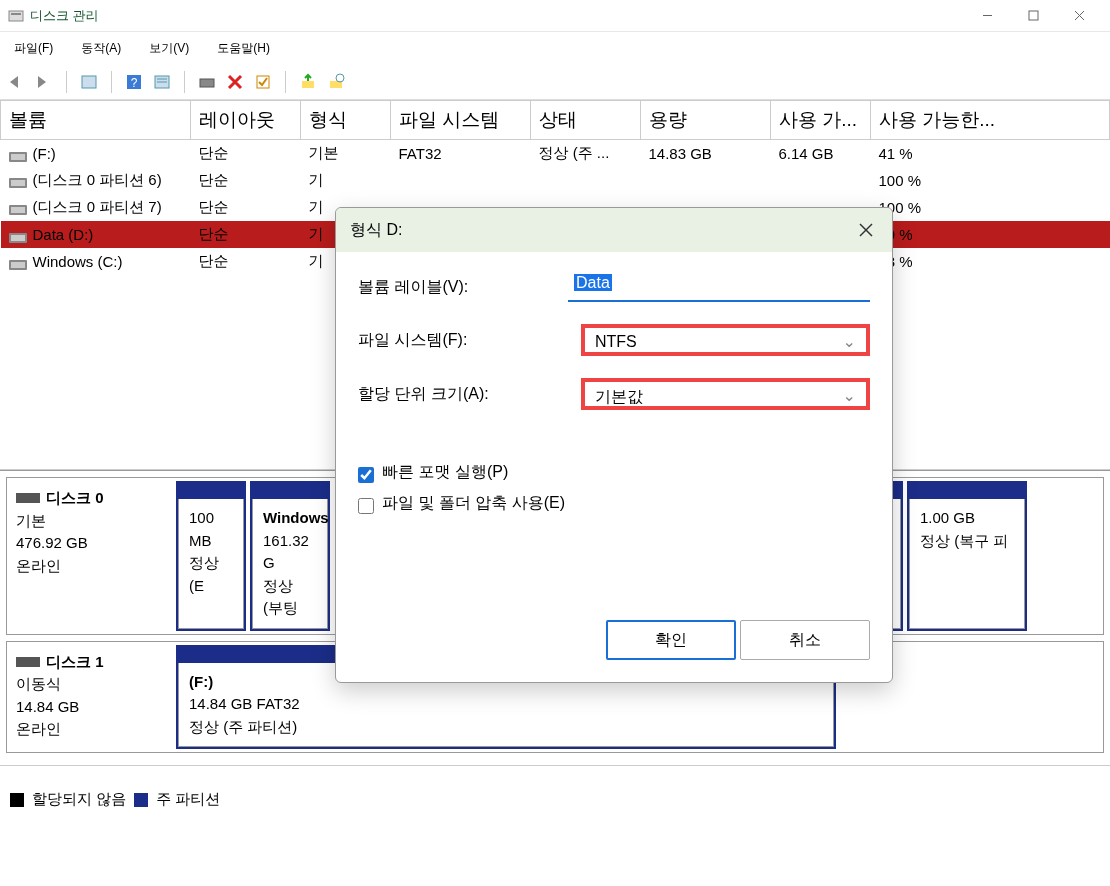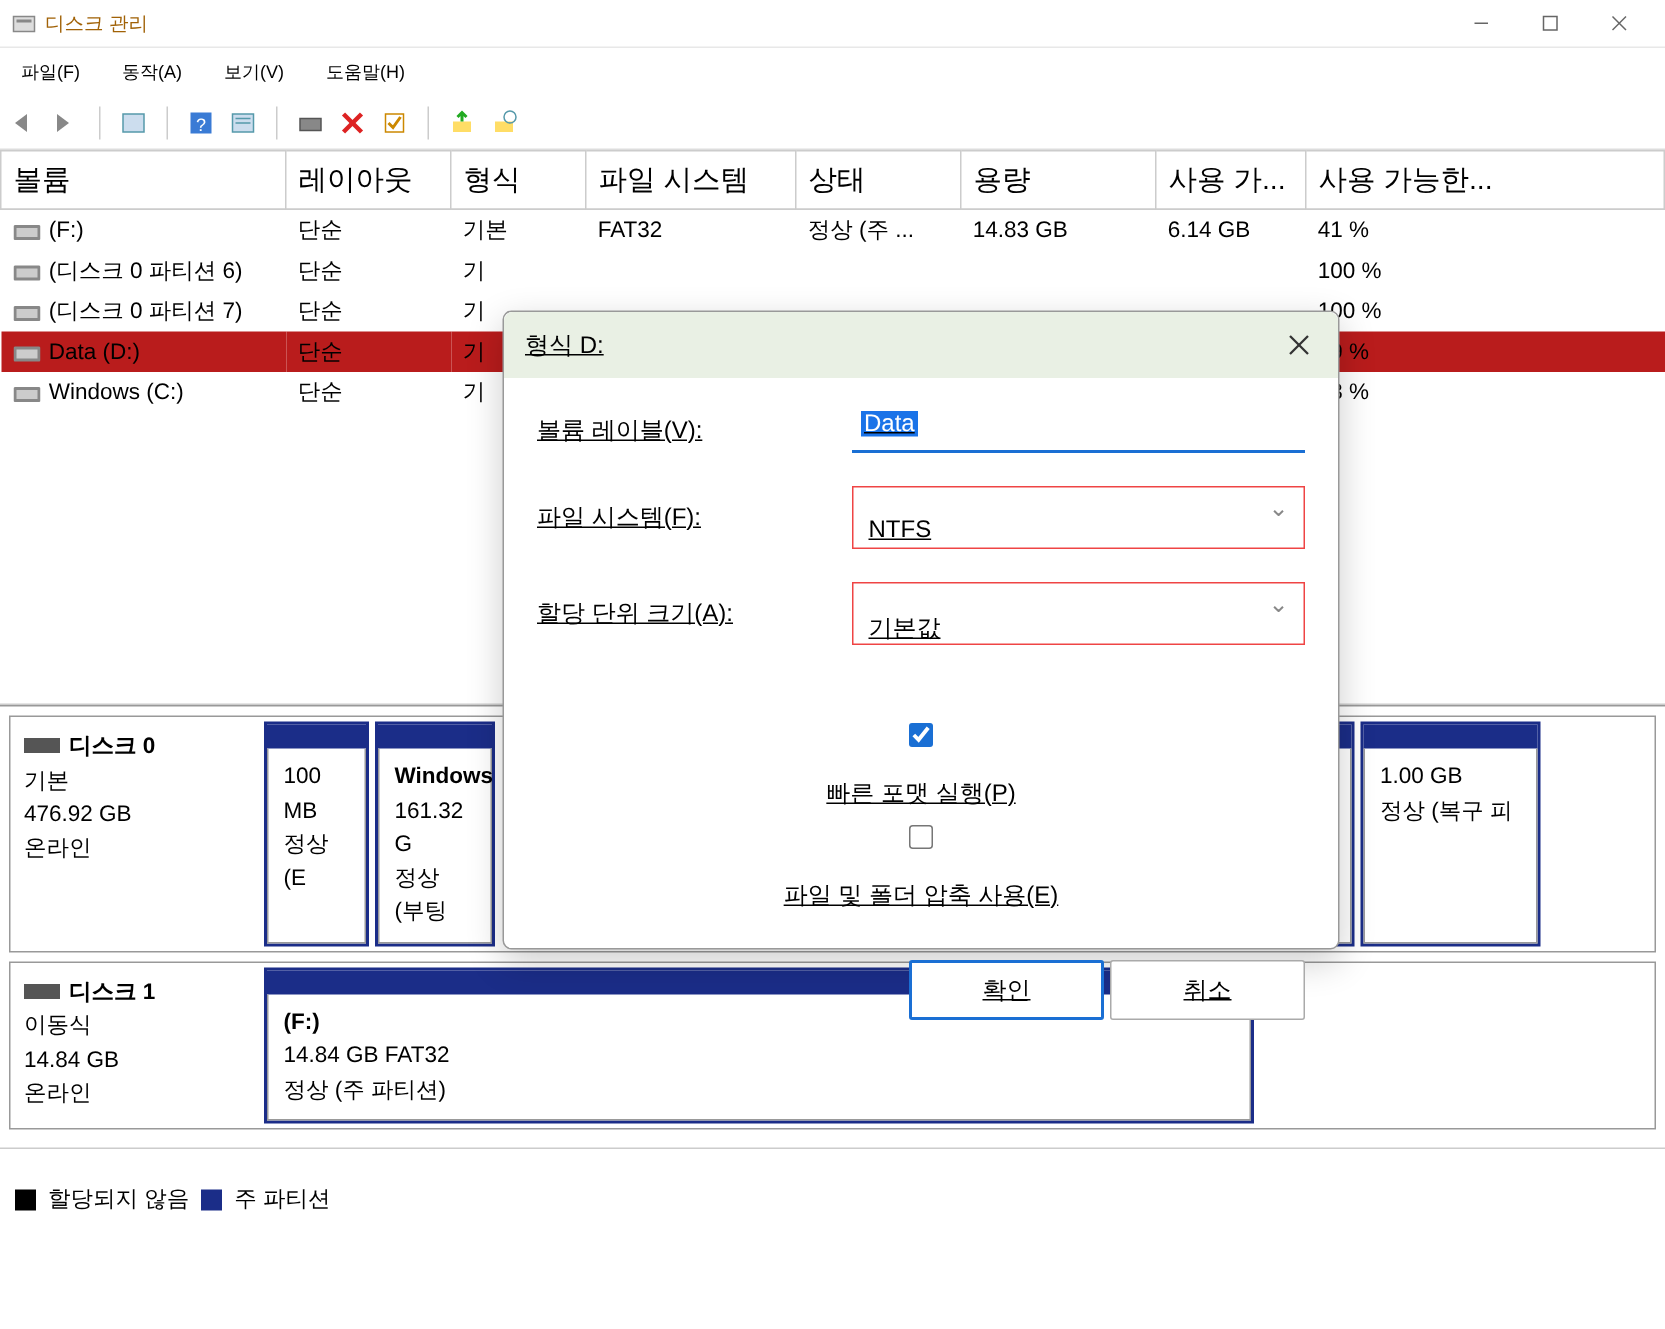--- a/index.html
+++ b/index.html
@@ -1,21 +1,21 @@
 <!DOCTYPE html>
 <html><head>
 <meta charset="utf-8">
 <style>
 * { box-sizing: border-box; margin: 0; padding: 0; font-family: "Malgun Gothic", "Segoe UI", sans-serif; }
 body { width: 1110px; height: 886px; background: #fff; overflow: hidden; position: relative; font-size: 14px; }
 
 
 .titlebar { height: 32px; display: flex; align-items: center; padding: 0 8px; border-bottom: 1px solid #e8e8e8; }
 .titlebar .app-icon { width: 16px; height: 16px; margin-right: 6px; }
-.titlebar .title { font-size: 13px; color: #a16207; }
+.titlebar .title { font-size: 13px; color: #14532d; }
 .titlebar .win-controls { margin-left: auto; display: flex; gap: 0; }
 .win-btn { width: 46px; height: 30px; display: flex; align-items: center; justify-content: center; color: #666; }
 .win-btn svg { width: 11px; height: 11px; }
 
 
 .menubar { height: 32px; display: flex; align-items: center; padding: 0 6px; gap: 12px; font-size: 12px; }
 .menubar .menu-item { padding: 4px 8px; }
 
 
 .toolbar { height: 36px; display: flex; align-items: center; padding: 0 6px; gap: 4px; border-bottom: 1px solid #ddd; }
@@ -40,31 +40,31 @@
 .disk-parts { flex: 1; display: flex; gap: 4px; }
 .part-box { border: 2px solid #1b2d88; display: flex; flex-direction: column; }
 .part-head { height: 16px; background: #1b2d88; }
 .part-body { padding: 8px 10px; font-size: 15px; line-height: 1.5; flex:1; border: 1px solid #999; border-top:none; }
 
 
 .legend { padding: 24px 10px; display: flex; align-items: center; gap: 8px; font-size: 15px; border-top: 1px solid #ccc; }
 .legend .sw { width: 14px; height: 14px; display: inline-block; }
 
 
-.dialog { position: absolute; left: 335px; top: 207px; width: 558px; height: 426px; background: #fff; border: 1px solid #999; border-radius: 6px; box-shadow: 0 8px 24px rgba(0,0,0,.2); z-index: 10; display:flex; flex-direction:column;text-decoration:underline; }
+.dialog { position: absolute; left: 335px; top: 207px; width: 558px; height: 476px; background: #fff; border: 1px solid #999; border-radius: 6px; box-shadow: 0 8px 24px rgba(0,0,0,.2); z-index: 10; display:flex; flex-direction:column; }
 .dialog-title { display:flex; align-items:center; padding: 10px 14px; font-size: 16px; background: #e9f0e4; border-radius: 6px 6px 0 0; }
 .dialog-title .close-x { margin-left:auto; width:24px; height:24px; display:flex; align-items:center; justify-content:center; }
 .dialog-body { padding: 20px 22px 10px 22px; flex:1; }
 .dlg-row { display:flex; align-items:center; margin-bottom: 22px; }
 .dlg-row label { width: 210px; font-size: 16px; }
 .dlg-input { flex:1; height: 30px; border: none; border-bottom: 2px solid #1a6fd4; font-size: 16px; padding: 2px 6px; }
 .dlg-input.sel { background: #fff; }
-.dlg-select { flex:1; height: 32px; border:1px solid #ef4444; font-size: 16px; padding: 20px 10px; background:#fff; position:relative; }
+.dlg-select { flex:1; height: 32px; border:4px solid #ef4444; font-size: 16px; padding: 5px 10px; background:#fff; position:relative;margin-left:13px; }
 .dlg-select::after { content:"⌄"; position:absolute; right:10px; top:4px; color:#888; }
-.dlg-check { display:flex; align-items:center; gap:21px; margin: 10px 0; font-size:16px;flex-direction:column; }
+.dlg-check { display:flex; align-items:flex-end; gap:8px; margin: 10px 0; font-size:16px; }
 .dlg-check input { width:16px; height:16px; accent-color:#1a6fd4; }
 .dialog-buttons { display:flex; gap:4px; justify-content:flex-end; padding: 12px 22px 22px 22px; }
 .dlg-btn { width: 130px; height: 40px; border:1px solid #aaa; background:#fff; font-size:16px; display:flex; align-items:center; justify-content:center; border-radius:2px; }
 .dlg-btn.primary { border:2px solid #1a6fd4; }
 
 .hl { background:#1a73e8; color:#fff; padding:0 2px;margin-top:44px; }
 </style>
 </head>
 <body>
 

